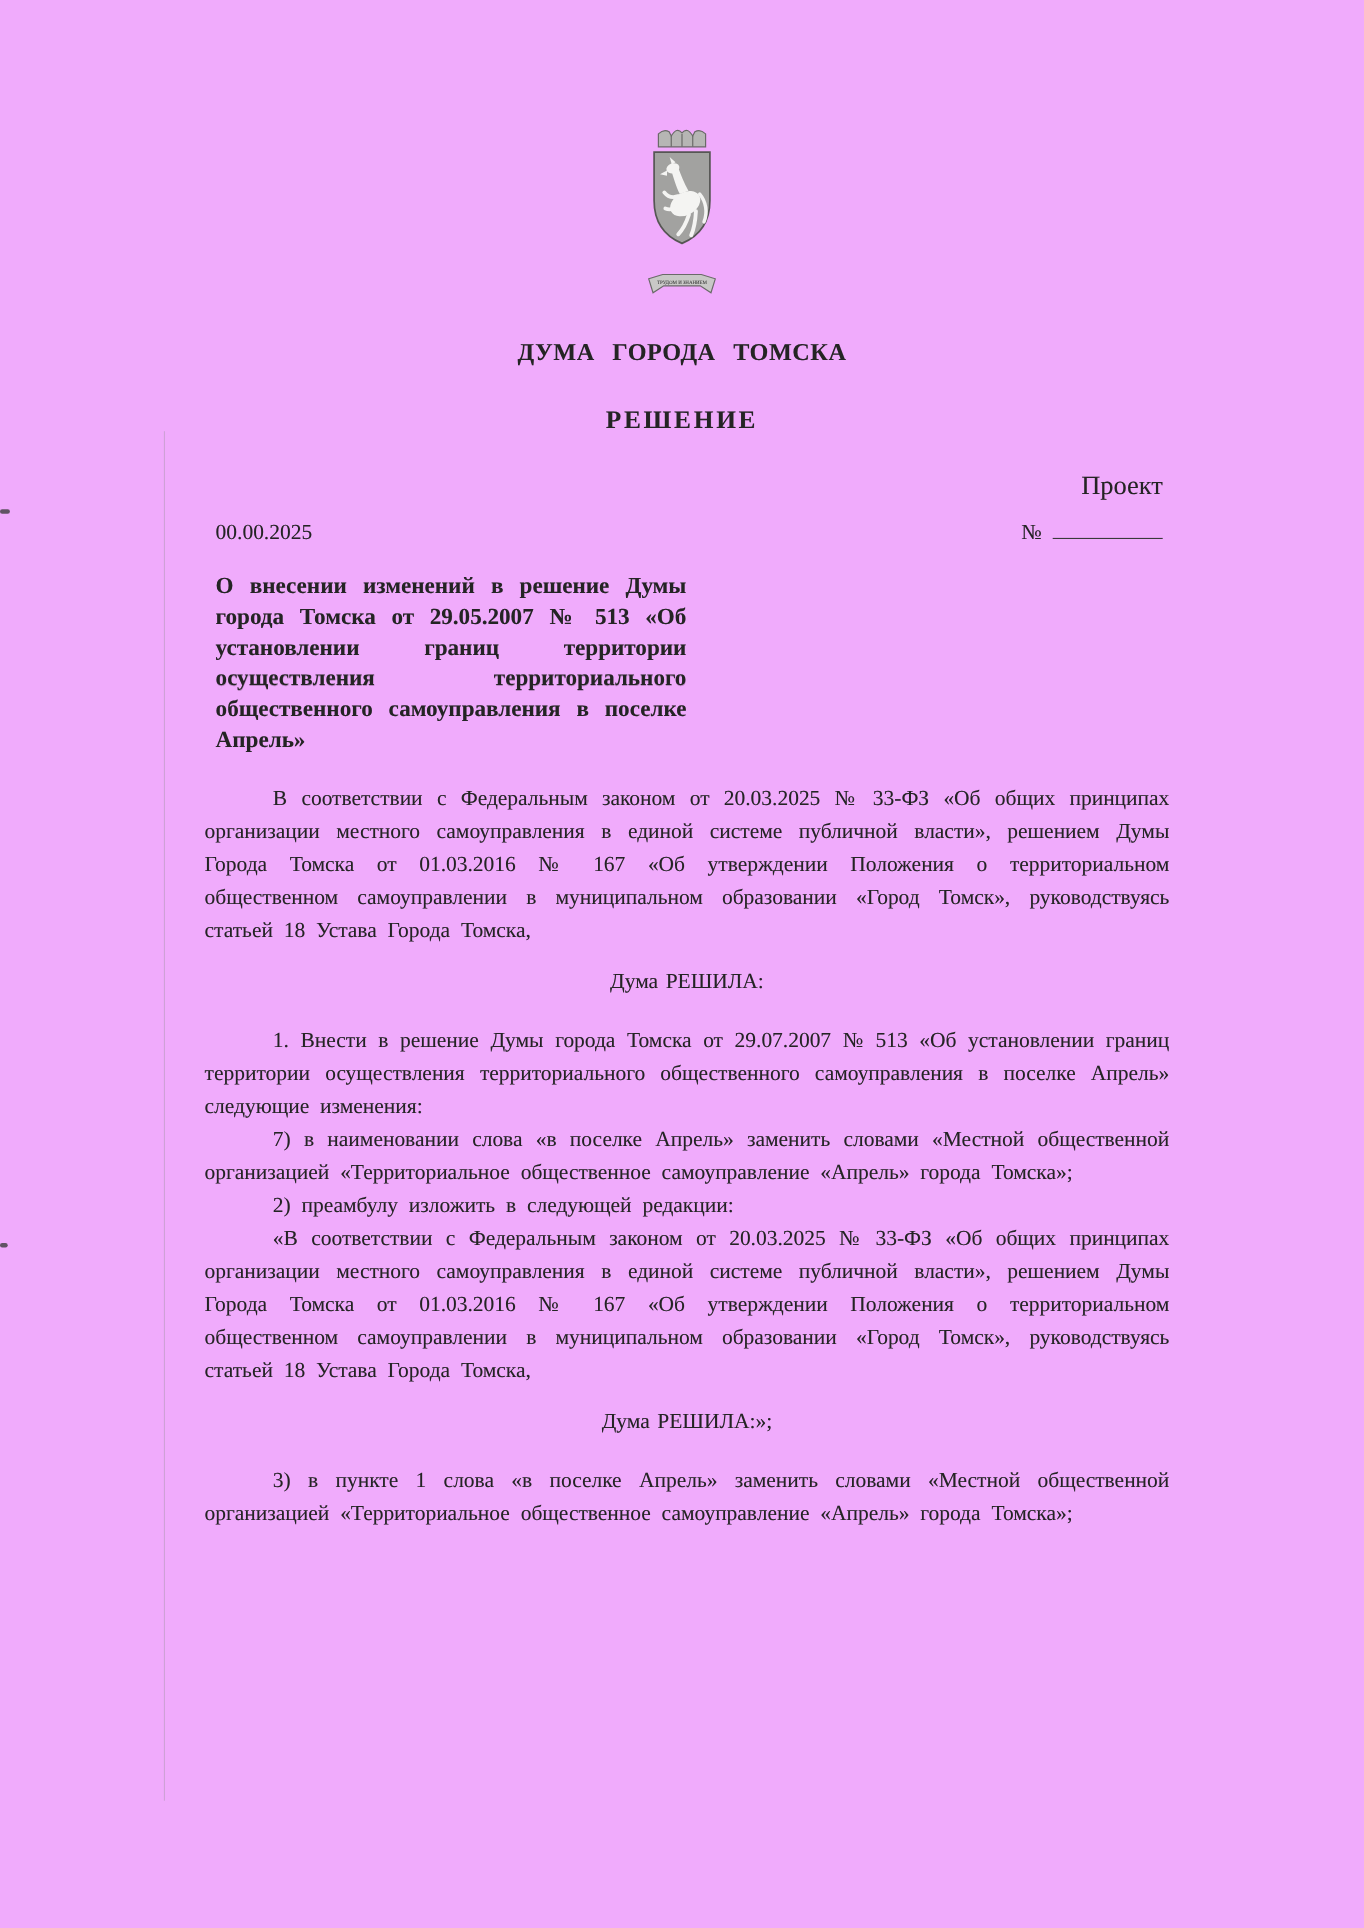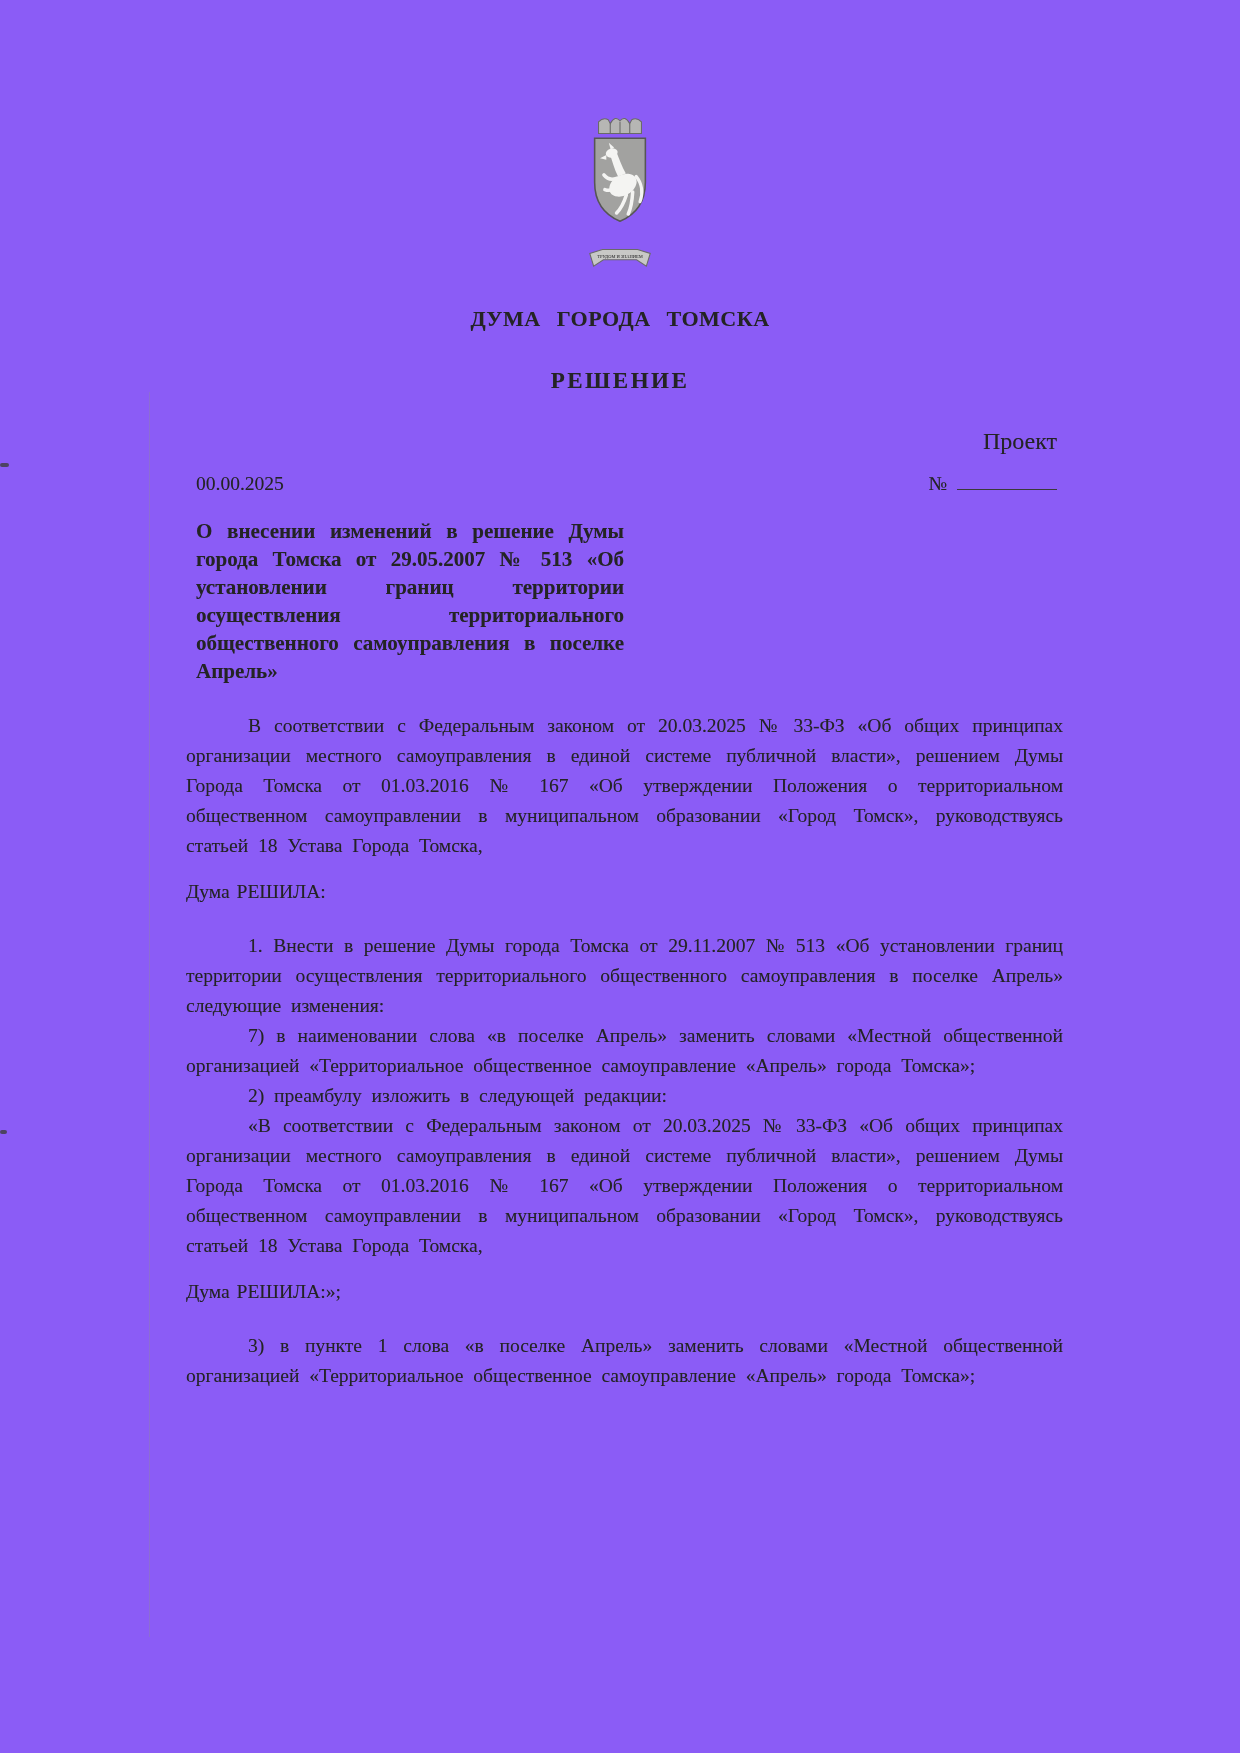--- a/index.html
+++ b/index.html
@@ -1,21 +1,21 @@
 <!DOCTYPE html>
 <html><head>
 <meta charset="utf-8">
 <style>
   * { box-sizing: border-box; }
   html, body { margin: 0; padding: 0; background: #ffffff; }
   .page {
     position: relative;
     width: 1240px;
     height: 1753px;
-    background: #8b5cf6;
+    background: #f0abfc;
     font-family: "Liberation Serif", "DejaVu Serif", serif;
     color: #242424;
     overflow: hidden;
     text-shadow: 0.2px 0.2px 0.4px rgba(20,20,20,0.25);
   }
   
   .scan-vline {
     position: absolute; left: 149px; top: 392px;
     width: 1px; height: 1245px;
     background: #8f8f8f; opacity: 0.35;
@@ -50,21 +50,21 @@
   .title {
     margin: 22px 0 0 196px; width: 428px;
     font-size: 21px; font-weight: bold; line-height: 28px;
     text-align: justify; word-spacing: 3px;
   }
   .body {
     margin: 26px 177px 0 186px;
     font-size: 19.5px; line-height: 30px; word-spacing: 5px;
   }
   .para { margin: 0; text-indent: 62px; text-align: justify; }
-  .para.center { text-align: left; text-indent: 0; margin: 16px 0 24px; word-spacing: 2px; }
+  .para.center { text-align: center; text-indent: 0; margin: 16px 0 24px; word-spacing: 2px; }
 </style>
 </head>
 <body>
 
 <div class="page">
 
   <div class="scan-vline"></div>
   <div class="scan-mark m1"></div>
   <div class="scan-mark m2"></div>
 
@@ -113,21 +113,21 @@
     <span class="number">
       <span class="no-sign">№</span><span class="no-line"></span>
     </span>
   </div>
 
   <div class="title">О внесении изменений в решение Думы города Томска от 29.05.2007 № 513 «Об установлении границ территории осуществления территориального общественного самоуправления в поселке Апрель»</div>
 
   <div class="body">
     <p class="para">В соответствии с Федеральным законом от 20.03.2025 № 33-ФЗ «Об общих принципах организации местного самоуправления в единой системе публичной власти», решением Думы Города Томска от 01.03.2016 № 167 «Об утверждении Положения о территориальном общественном самоуправлении в муниципальном образовании «Город Томск», руководствуясь статьей 18 Устава Города Томска,</p>
     <p class="para center">Дума РЕШИЛА:</p>
-    <p class="para">1. Внести в решение Думы города Томска от 29.11.2007 № 513 «Об установлении границ территории осуществления территориального общественного самоуправления в поселке Апрель» следующие изменения:</p>
+    <p class="para">1. Внести в решение Думы города Томска от 29.07.2007 № 513 «Об установлении границ территории осуществления территориального общественного самоуправления в поселке Апрель» следующие изменения:</p>
     <p class="para">7) в наименовании слова «в поселке Апрель» заменить словами «Местной общественной организацией «Территориальное общественное самоуправление «Апрель» города Томска»;</p>
     <p class="para">2) преамбулу изложить в следующей редакции:</p>
     <p class="para">«В соответствии с Федеральным законом от 20.03.2025 № 33-ФЗ «Об общих принципах организации местного самоуправления в единой системе публичной власти», решением Думы Города Томска от 01.03.2016 № 167 «Об утверждении Положения о территориальном общественном самоуправлении в муниципальном образовании «Город Томск», руководствуясь статьей 18 Устава Города Томска,</p>
     <p class="para center">Дума РЕШИЛА:»;</p>
     <p class="para">3) в пункте 1 слова «в поселке Апрель» заменить словами «Местной общественной организацией «Территориальное общественное самоуправление «Апрель» города Томска»;</p>
   </div>
 
 </div>
 
 </body></html>

